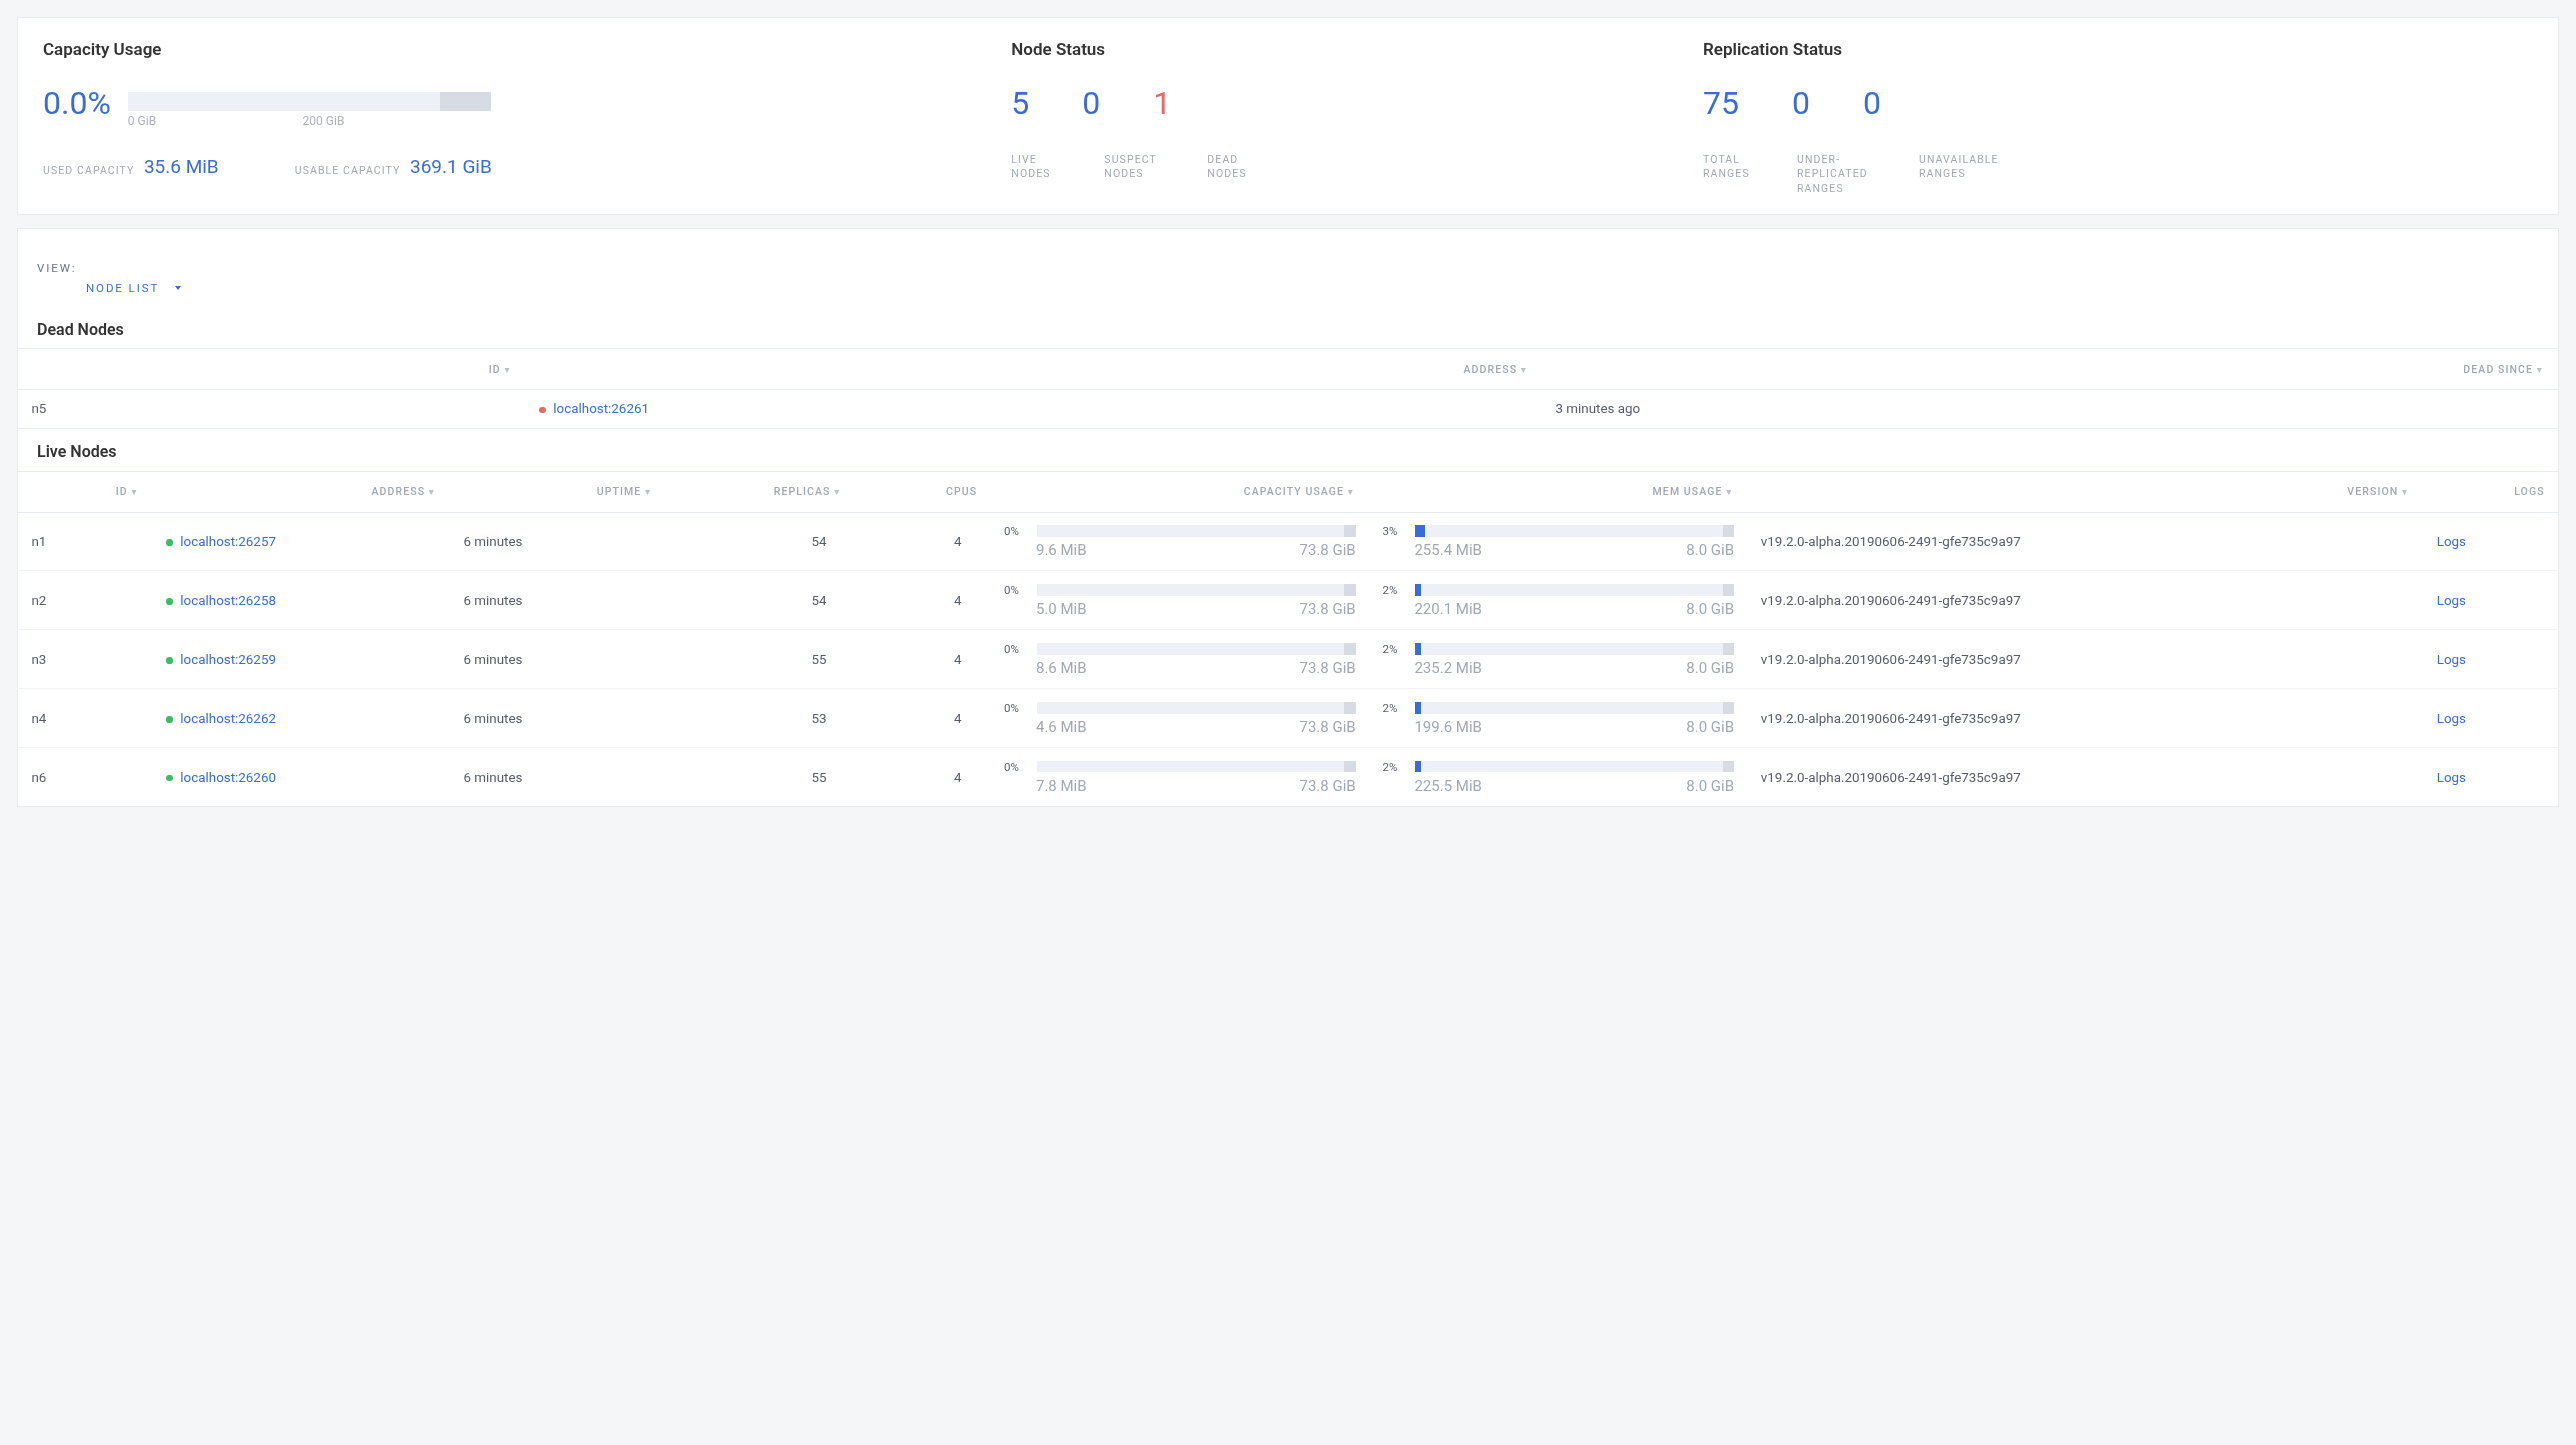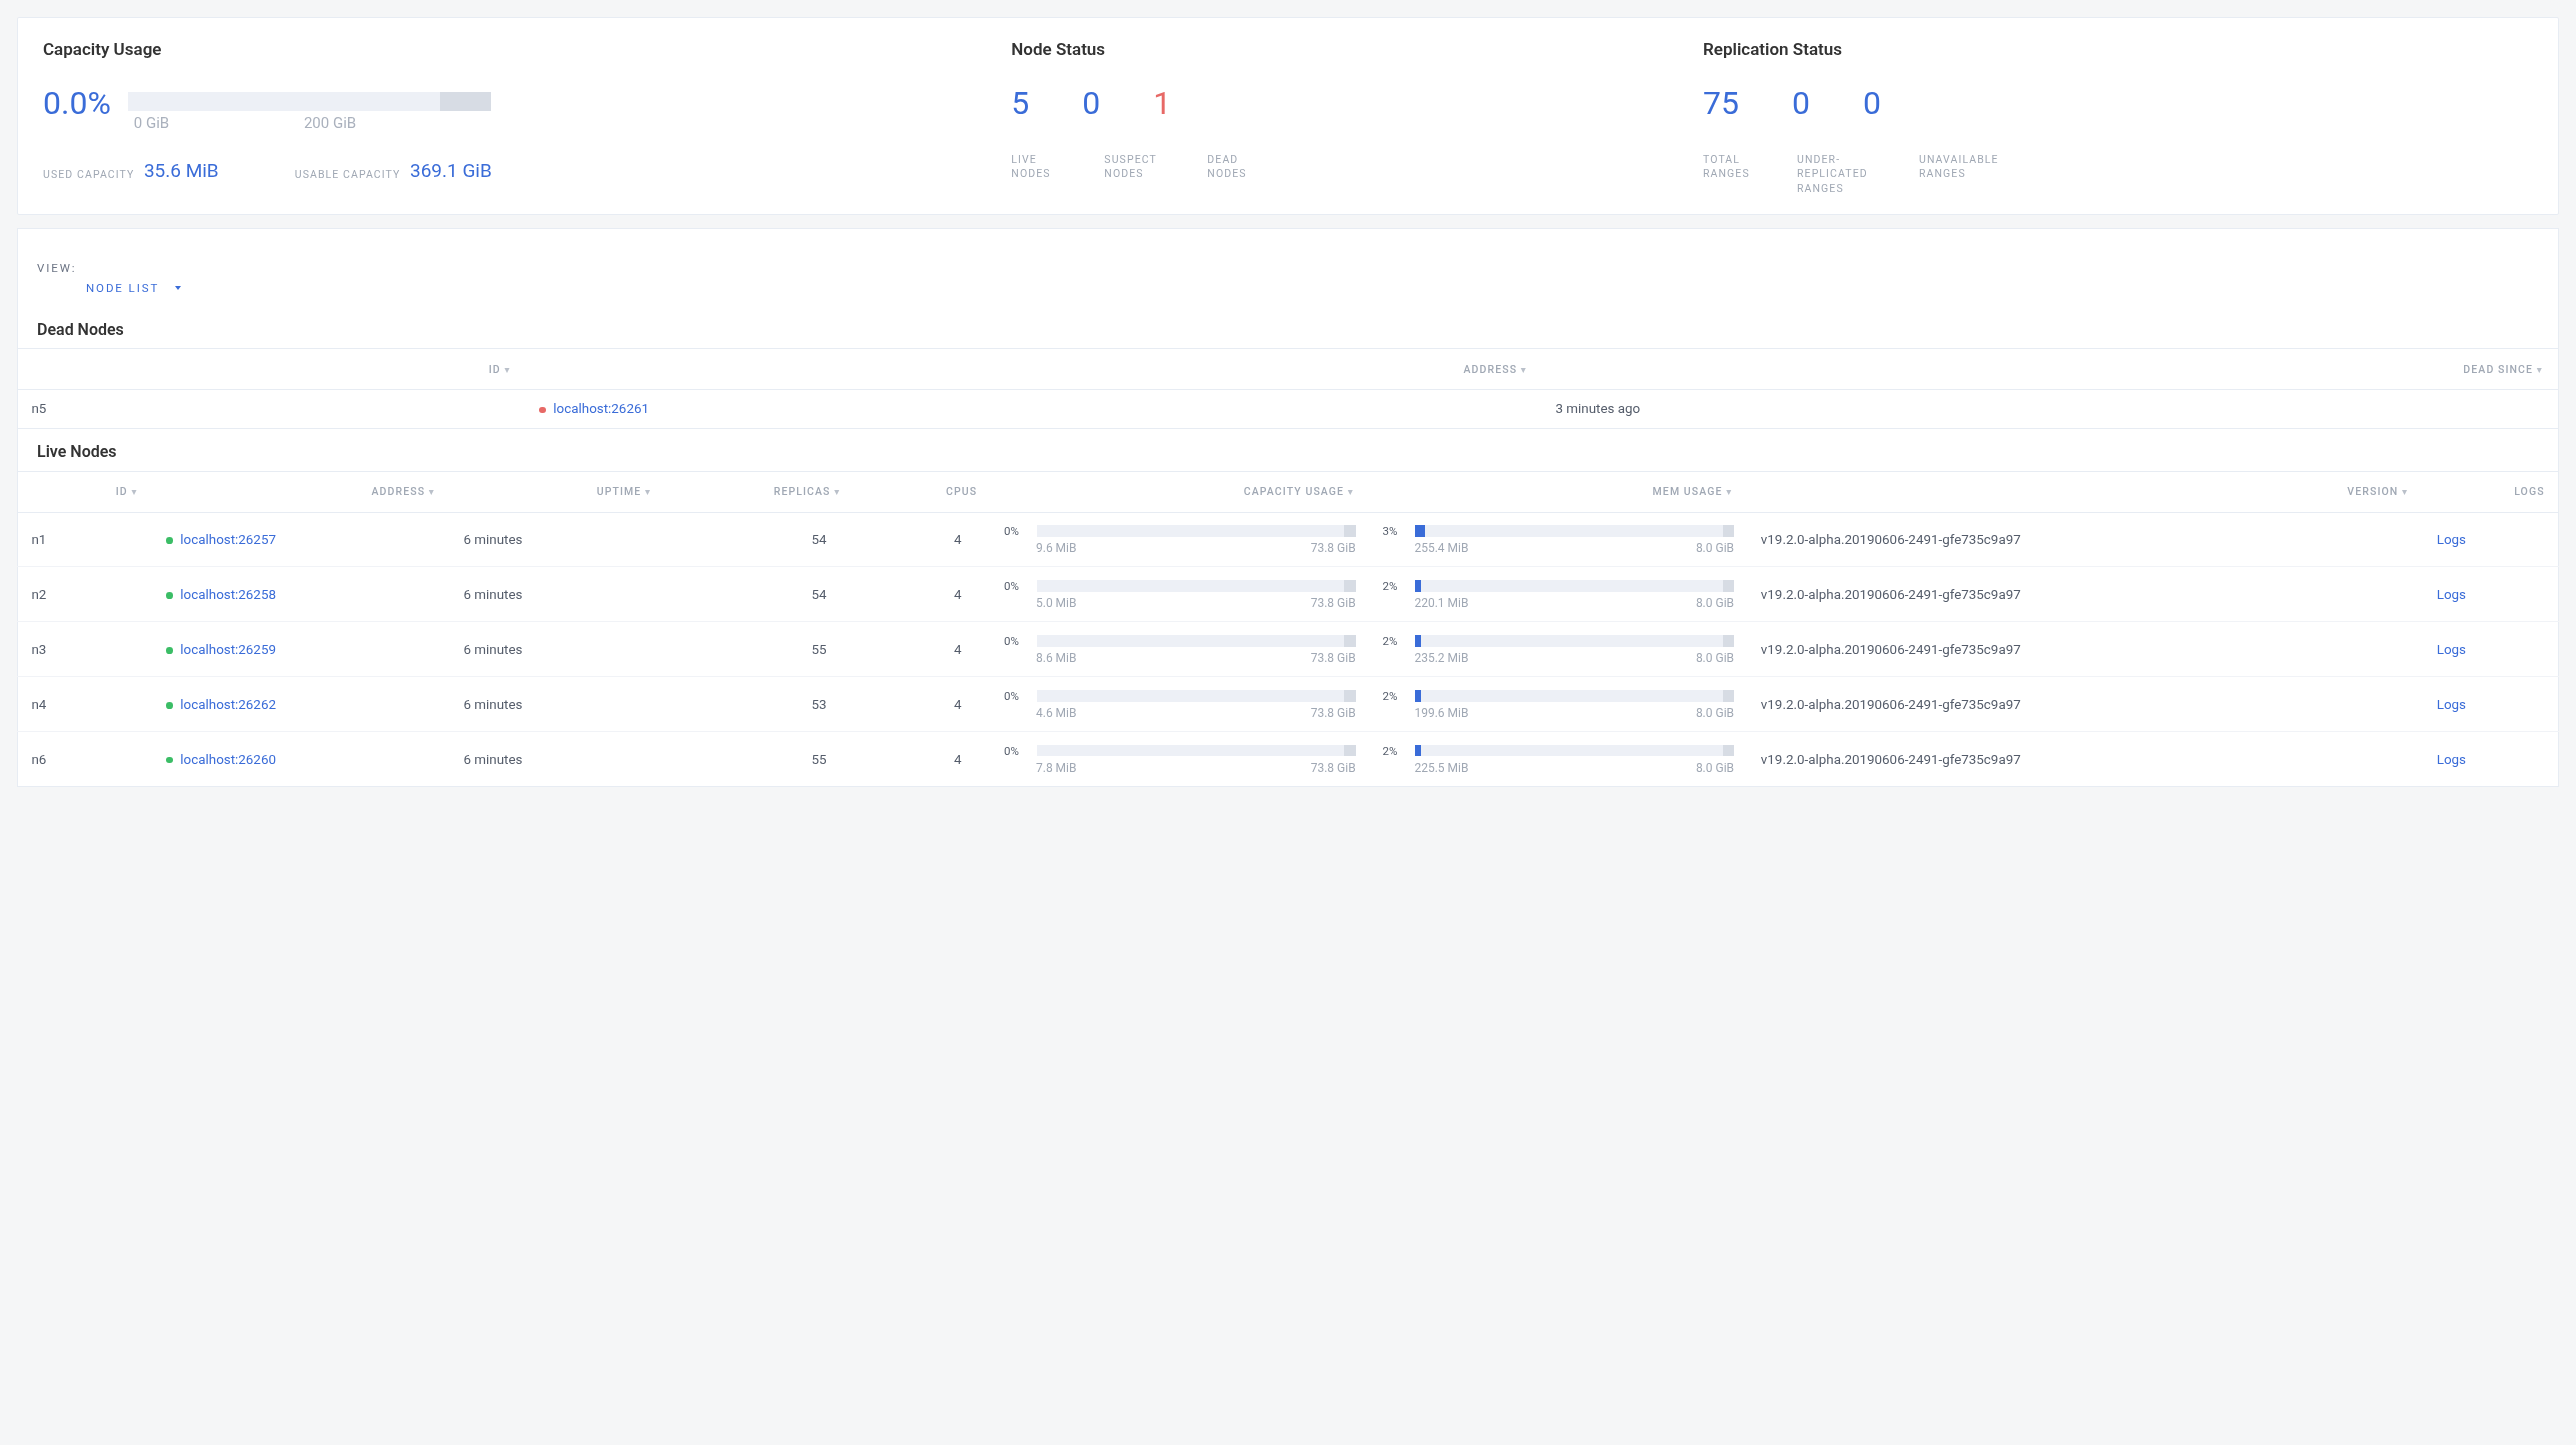--- a/index.html
+++ b/index.html
@@ -49,24 +49,23 @@
     background: #edf0f6;
     position: relative;
   }
   .cap-bar-darker {
     position: absolute; right: 0; top: 0; bottom: 0;
     background: #d7dce4;
   }
   .cap-bar-labels {
     display: flex;
     justify-content: space-between;
-    font-size: 15px;
+    font-size: 12px;
     color: #aab1bd;
     margin-top: 3.8px;
-    margin-left: 6px;
   }
   .cap-bar-labels span { position: relative; }
   .cap-footer {
     display: flex;
     gap: 76px;
     margin-top: 27px;
   }
   .cap-footer-item .lbl {
     font-size: 10.5px;
     letter-spacing: 1.1px;
@@ -176,21 +175,21 @@
     flex:1; height: 11.5px; background:#edf0f6; position:relative;
   }
   .usage-bar-end {
     position:absolute; right:0; top:0; bottom:0; width:11.5px; background:#d7dce4;
   }
   .usage-bar-fill {
     position:absolute; left:0; top:0; bottom:0; background:#3a6cd8;
   }
   .usage-bottom {
     display:flex; justify-content:space-between;
-    font-size:12px; color:#a0a8b4; margin-top:2.9px; padding-left:32px;
+    font-size:15px; color:#a0a8b4; margin-top:2.9px; padding-left:32px;
   }
   th.first, td.first { padding-left: 25px; }
 </style>
 </head>
 <body>
 
 <div class="page">
 
   <div class="panel stats-panel">
 

